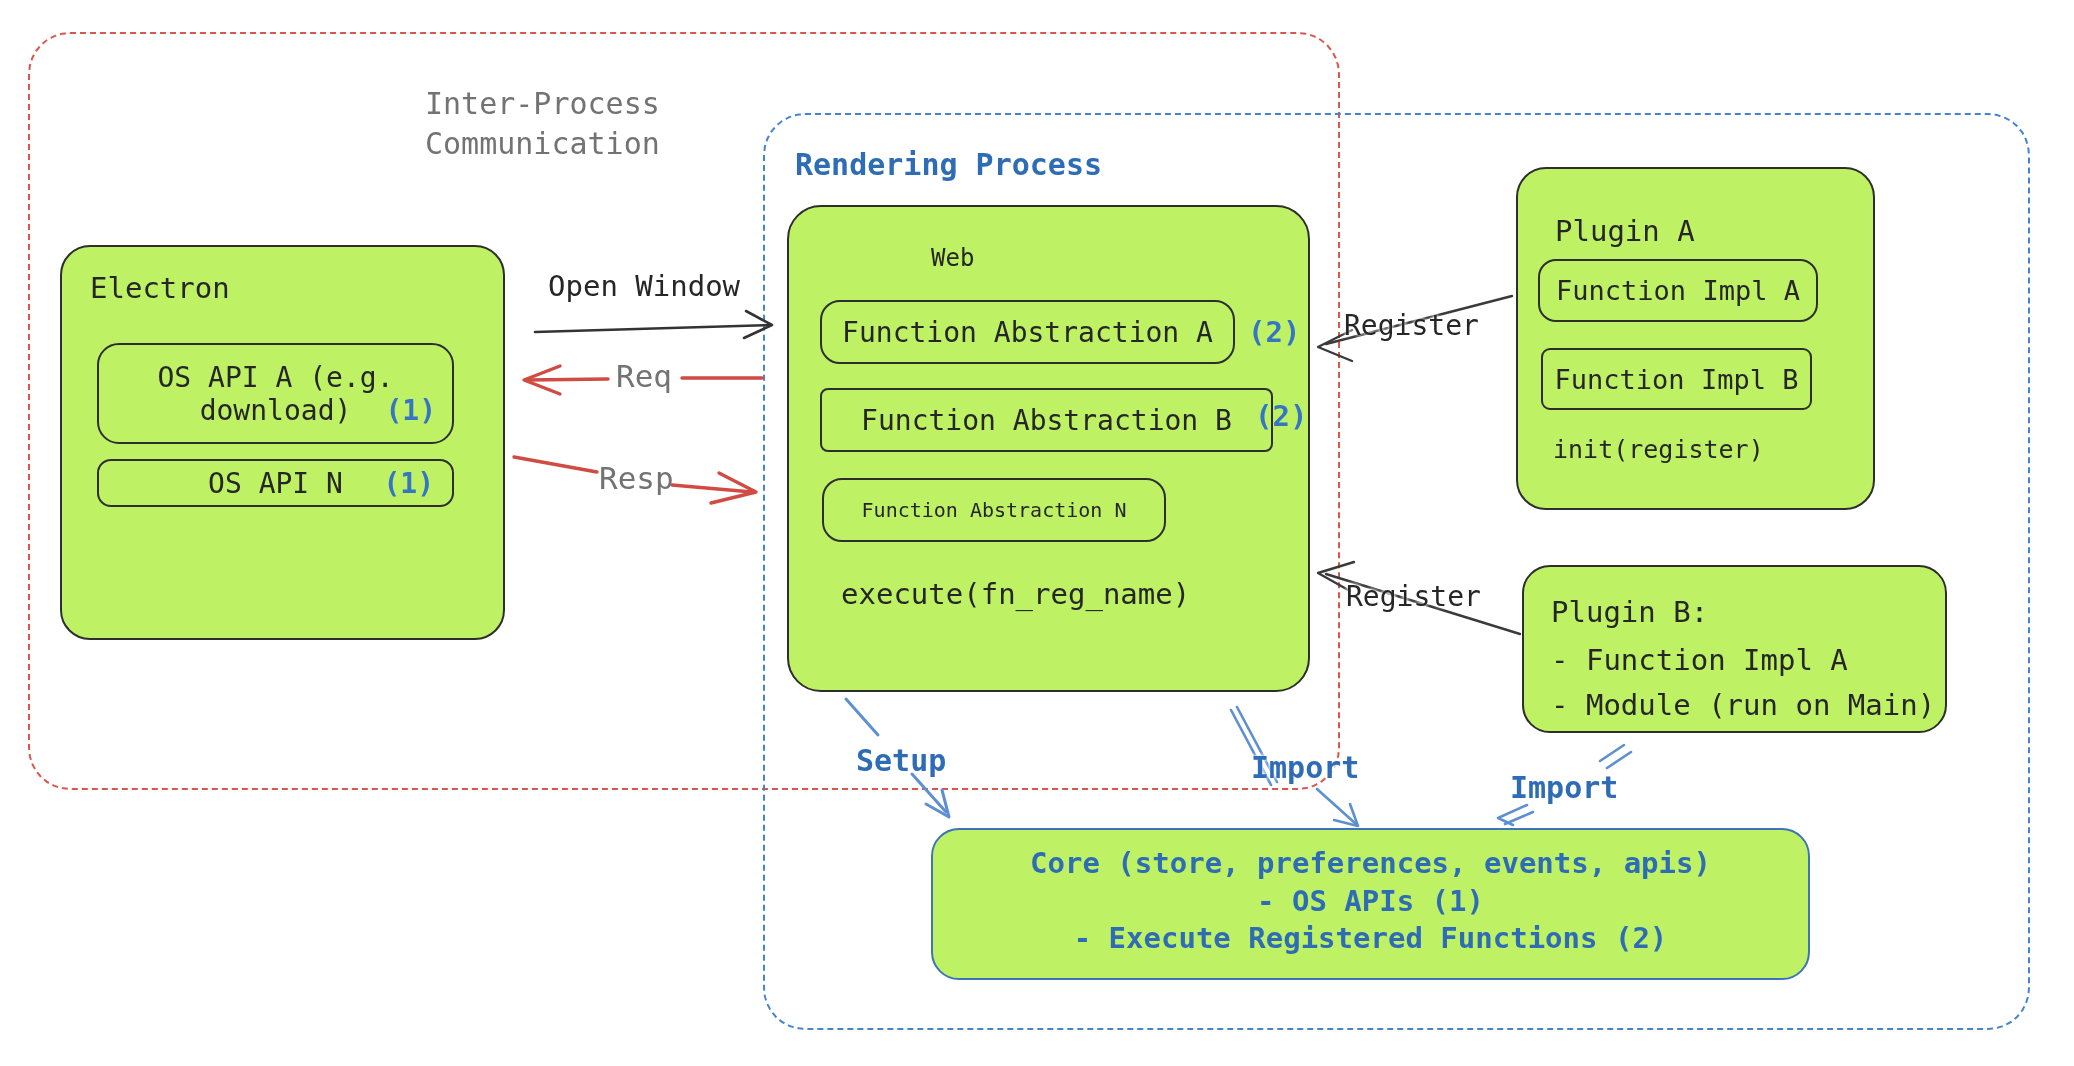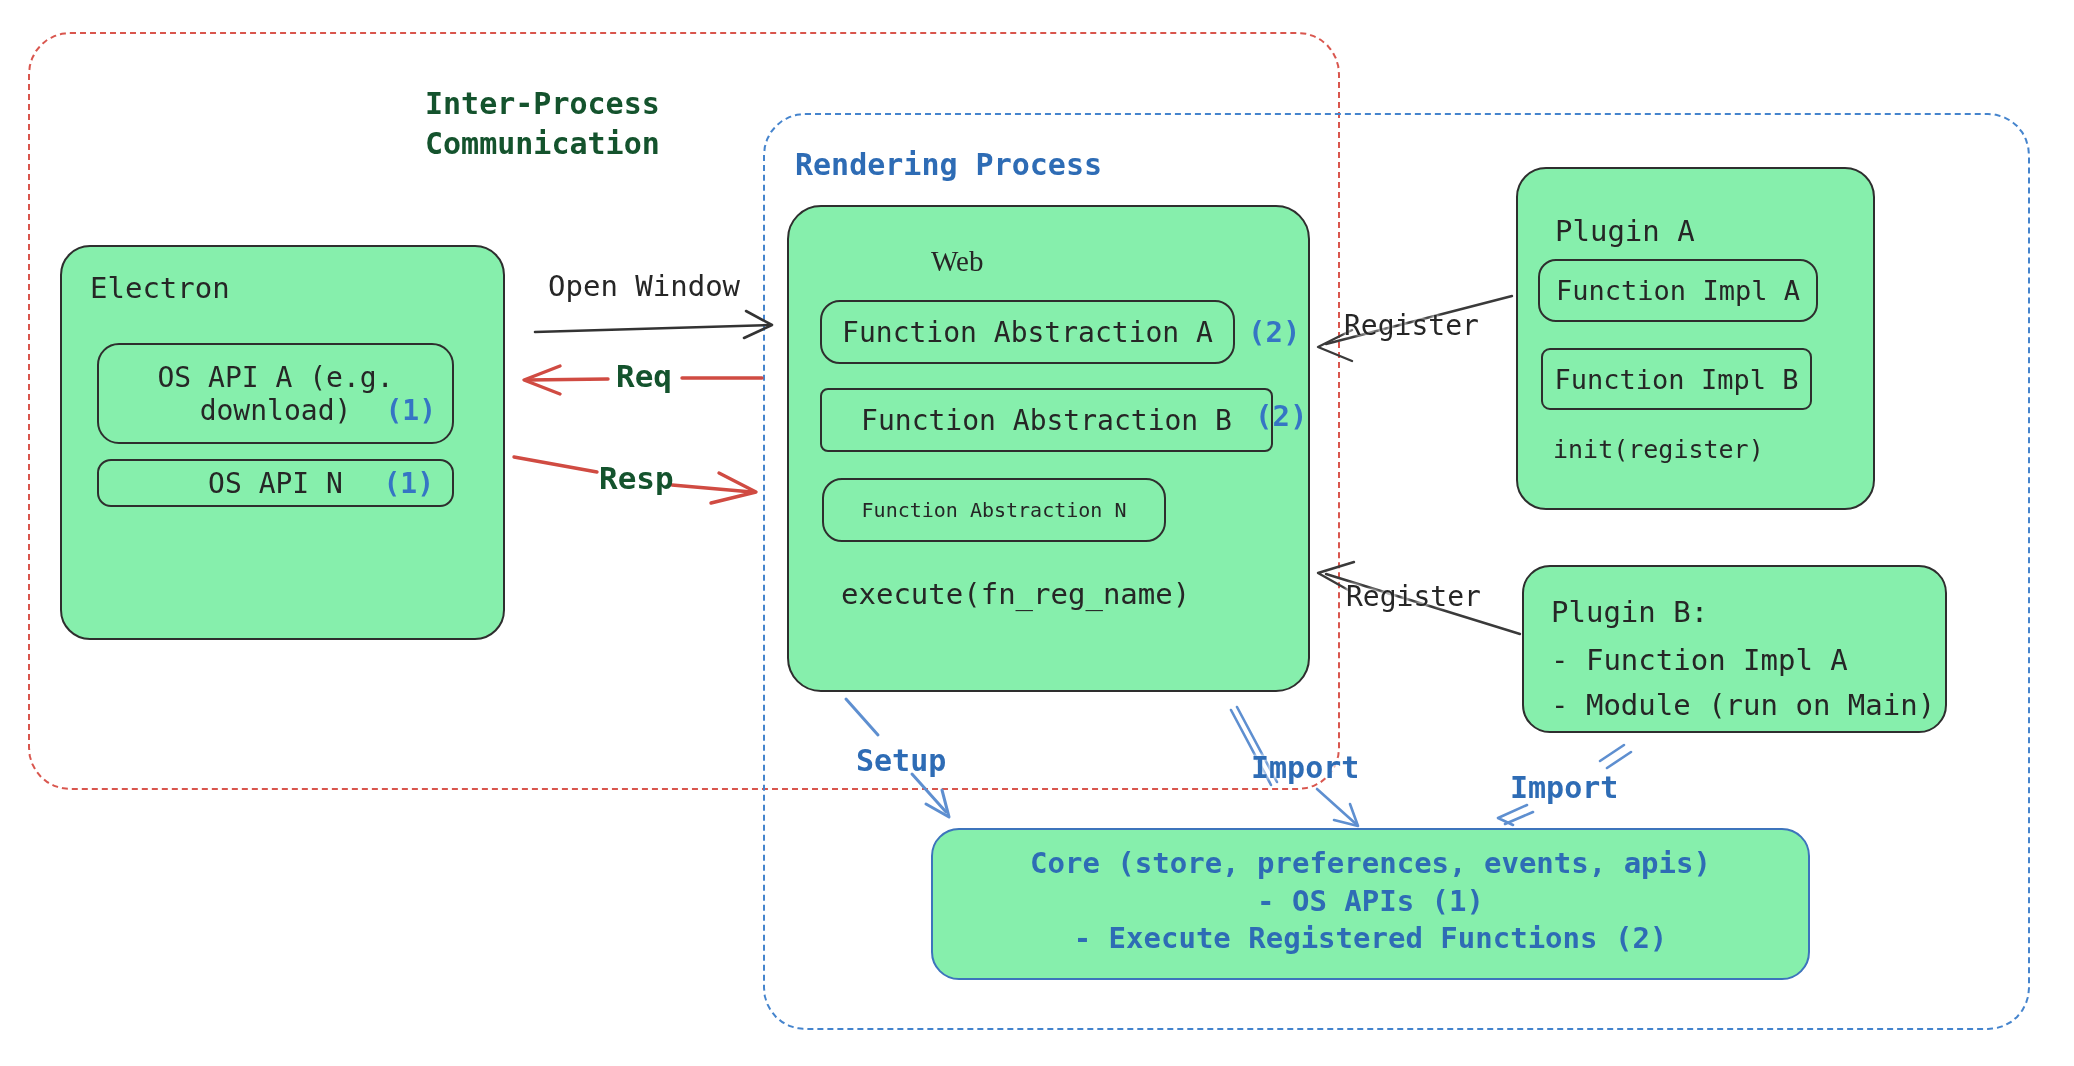--- a/index.html
+++ b/index.html
@@ -1,24 +1,24 @@
 <!DOCTYPE html>
 <html><head>
 <meta charset="utf-8">
 <style>
   html,body{margin:0;padding:0;background:#ffffff;}
   #canvas{position:relative;width:2074px;height:1066px;background:#ffffff;overflow:hidden;
           font-family:"DejaVu Sans Mono",monospace;color:#262626;}
   .group{position:absolute;box-sizing:border-box;background:transparent;}
   .group.red{border:2.5px dashed #d9564e;border-radius:42px;}
   .group.blue{border:2.5px dashed #4584cd;border-radius:42px;}
-  .box{position:absolute;box-sizing:border-box;background:#86efac;border:2px solid #2e2e2e;}
+  .box{position:absolute;box-sizing:border-box;background:#bef264;border:2px solid #2e2e2e;}
   .lbl{position:absolute;white-space:pre;line-height:1.25;}
   .ink{color:#262626;}
-  .red-t{color:#14532d;font-weight:bold;}
+  .red-t{color:#737373;font-weight:normal;}
   .blue-t{color:#2e6cb5;font-weight:bold;}
   .badge{color:#3575c4;font-weight:bold;}
   .center-txt{display:flex;align-items:center;justify-content:center;text-align:center;}
   svg.overlay{position:absolute;left:0;top:0;pointer-events:none;}
   svg.overlay *{fill:none;stroke-linecap:round;stroke-linejoin:round;}
 </style>
 </head>
 <body>
 
 <div id="canvas">
@@ -36,21 +36,21 @@
       <span class="badge" style="position:absolute;right:16px;bottom:0px;">(1)</span>
     </div>
   </div>
 
   <div class="box center-txt" style="left:97px;top:459px;width:357px;height:48px;border-radius:14px;font-size:28px;">
     <span>OS API N</span>
     <span class="badge" style="position:absolute;right:18px;">(1)</span>
   </div>
 
   <div class="box" style="left:787px;top:205px;width:523px;height:487px;border-radius:34px;"></div>
-  <div class="lbl ink" style="left:931px;top:243px;font-size:29px;font-family:Liberation Serif, serif;">Web</div>
+  <div class="lbl ink" style="left:931px;top:243px;font-size:24px;">Web</div>
 
   <div class="box center-txt" style="left:820px;top:300px;width:415px;height:64px;border-radius:20px;font-size:28px;">
     <span>Function Abstraction A</span>
   </div>
   <div class="lbl badge" style="left:1248px;top:314px;font-size:29px;">(2)</div>
 
   <div class="box center-txt" style="left:820px;top:388px;width:453px;height:64px;border-radius:8px;font-size:28px;">
     <span>Function Abstraction B</span>
   </div>
   <div class="lbl badge" style="left:1255px;top:398px;font-size:29px;">(2)</div>

